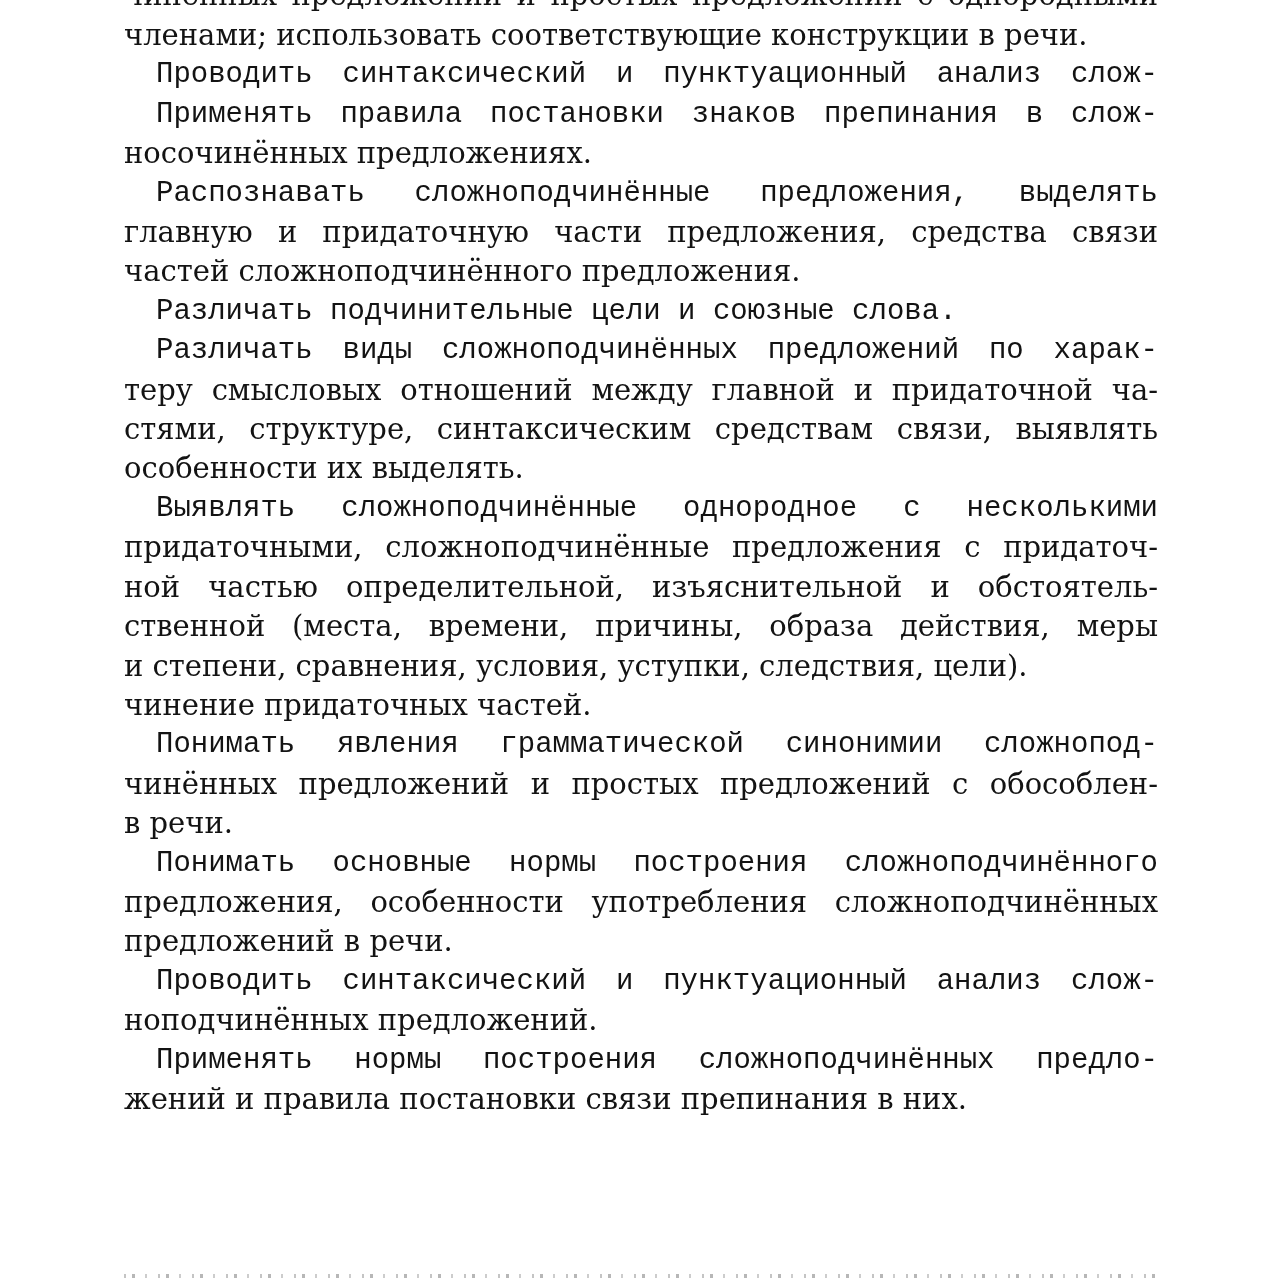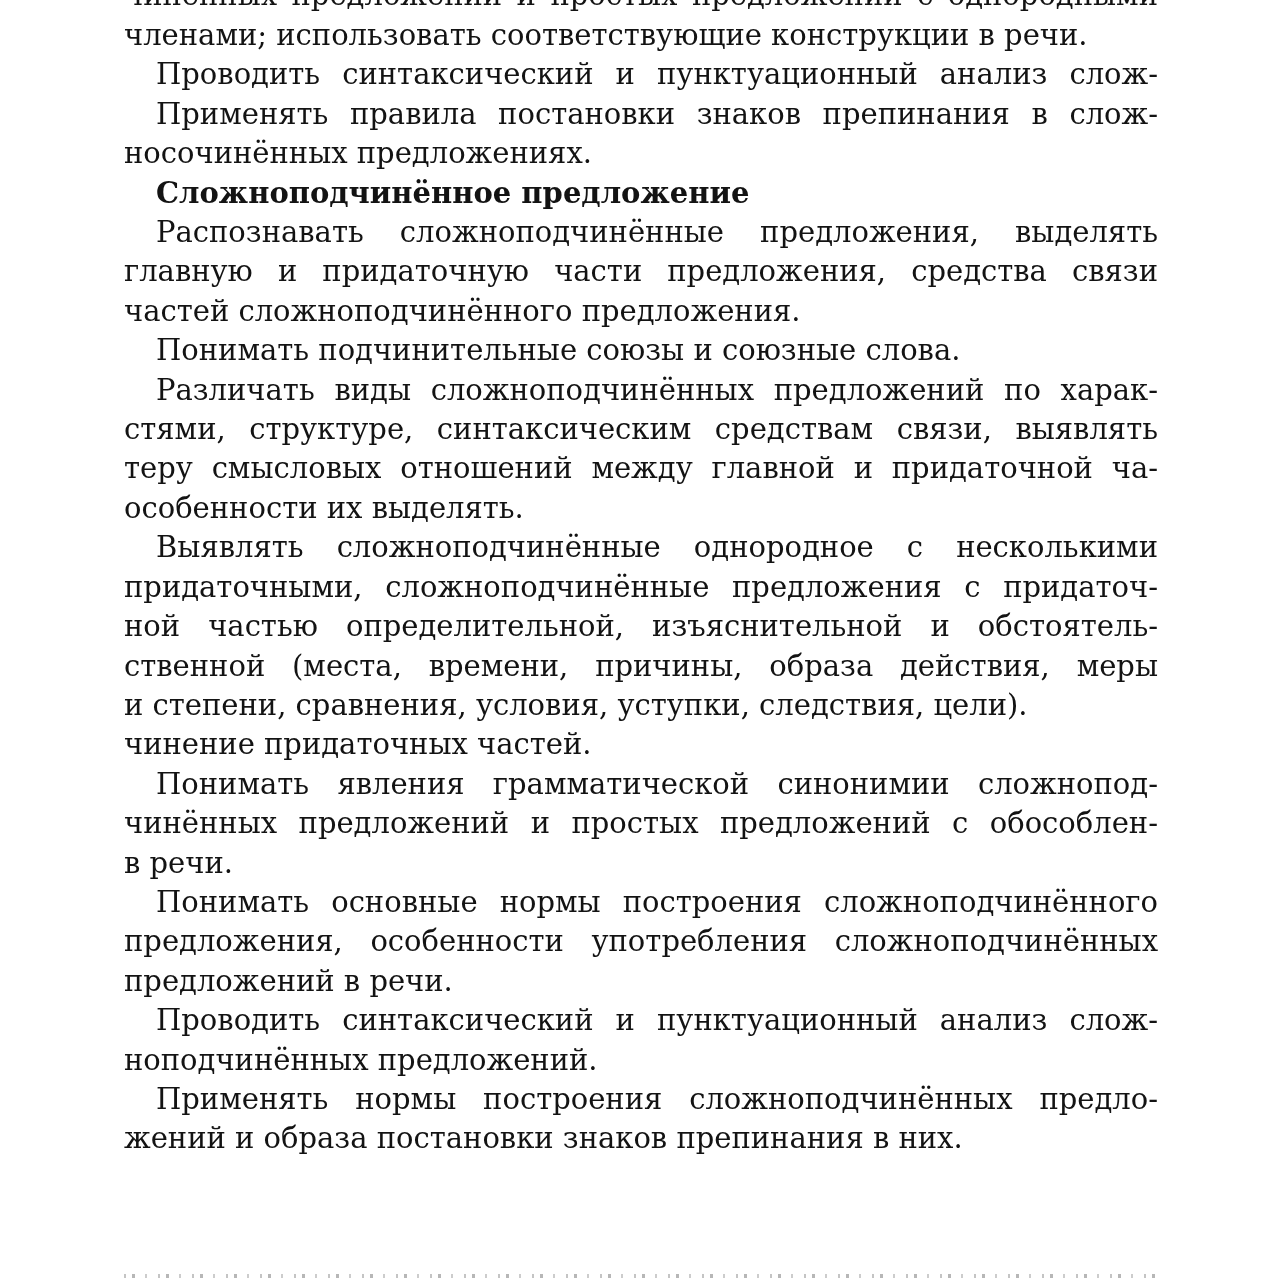--- a/index.html
+++ b/index.html
@@ -29,21 +29,21 @@
   }
   .top-clip .line { margin-top: -24px; }
   .line {
     text-align: justify;
     text-align-last: justify;
   }
   .line.endp {
     text-align: right;
     text-align-last: left;
   }
-  .line.ind { text-indent: 32px; }
+  .line.ind { text-indent: 32px; font-family: Liberation Mono, monospace; }
   .line.head { font-weight: bold; }
   
   .bottom-sliver {
     position: absolute;
     left: 124px; top: 1274px;
     width: 1034px; height: 4px;
     background: repeating-linear-gradient(90deg,
       #8a8a8a 0 2px, transparent 2px 8px,
       #6f6f6f 8px 11px, transparent 11px 21px,
       #9a9a9a 21px 23px, transparent 23px 34px);
@@ -60,31 +60,30 @@
       <div class="line">чинённых предложений и простых предложений с однородными</div>
     </div>
 
     <div class="line endp">членами; использовать соответствующие конструкции в речи.</div>
 
     <div class="line ind">Проводить синтаксический и пунктуационный анализ слож-</div>
 
     <div class="line ind">Применять правила постановки знаков препинания в слож-</div>
     <div class="line endp">носочинённых предложениях.</div>
 
-    <div class="line ind head endp">Сложноподчинённое предложение</div>
 
     <div class="line ind">Распознавать сложноподчинённые предложения, выделять</div>
     <div class="line">главную и придаточную части предложения, средства связи</div>
     <div class="line endp">частей сложноподчинённого предложения.</div>
 
-    <div class="line ind endp">Понимать подчинительные союзы и союзные слова.</div>
+    <div class="line ind endp">Различать подчинительные цели и союзные слова.</div>
 
     <div class="line ind">Различать виды сложноподчинённых предложений по харак-</div>
+    <div class="line">теру смысловых отношений между главной и придаточной ча-</div>
     <div class="line">стями, структуре, синтаксическим средствам связи, выявлять</div>
-    <div class="line">теру смысловых отношений между главной и придаточной ча-</div>
     <div class="line endp">особенности их выделять.</div>
 
     <div class="line ind">Выявлять сложноподчинённые однородное с несколькими</div>
     <div class="line">придаточными, сложноподчинённые предложения с придаточ-</div>
     <div class="line">ной частью определительной, изъяснительной и обстоятель-</div>
     <div class="line">ственной (места, времени, причины, образа действия, меры</div>
     <div class="line endp">и степени, сравнения, условия, уступки, следствия, цели).</div>
 
     <div class="line endp">чинение придаточных частей.</div>
 
@@ -93,18 +92,18 @@
     <div class="line endp">в речи.</div>
 
     <div class="line ind">Понимать основные нормы построения сложноподчинённого</div>
     <div class="line">предложения, особенности употребления сложноподчинённых</div>
     <div class="line endp">предложений в речи.</div>
 
     <div class="line ind">Проводить синтаксический и пунктуационный анализ слож-</div>
     <div class="line endp">ноподчинённых предложений.</div>
 
     <div class="line ind">Применять нормы построения сложноподчинённых предло-</div>
-    <div class="line endp">жений и образа постановки знаков препинания в них.</div>
+    <div class="line endp">жений и правила постановки связи препинания в них.</div>
 
   </div>
 
   <div class="bottom-sliver"></div>
 </div>
 
 </body></html>

